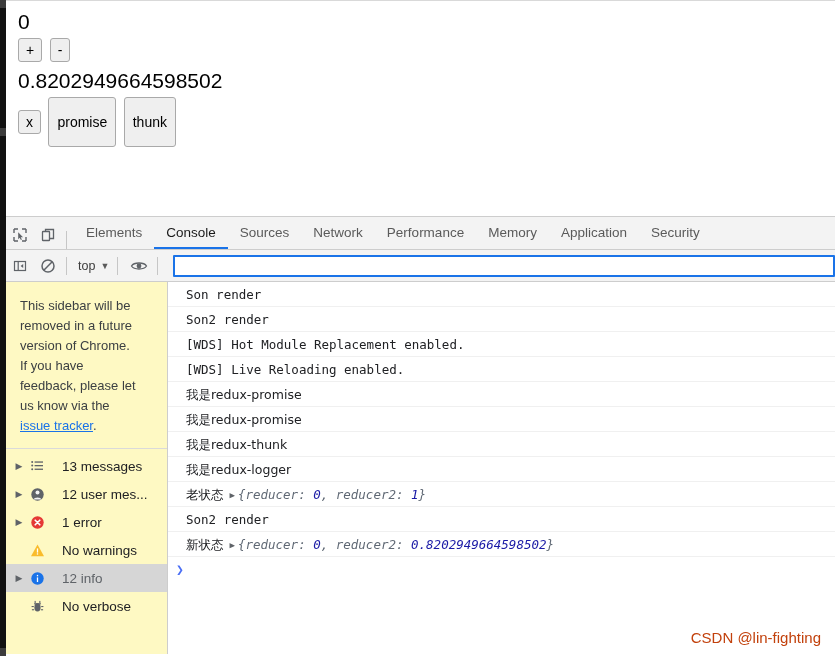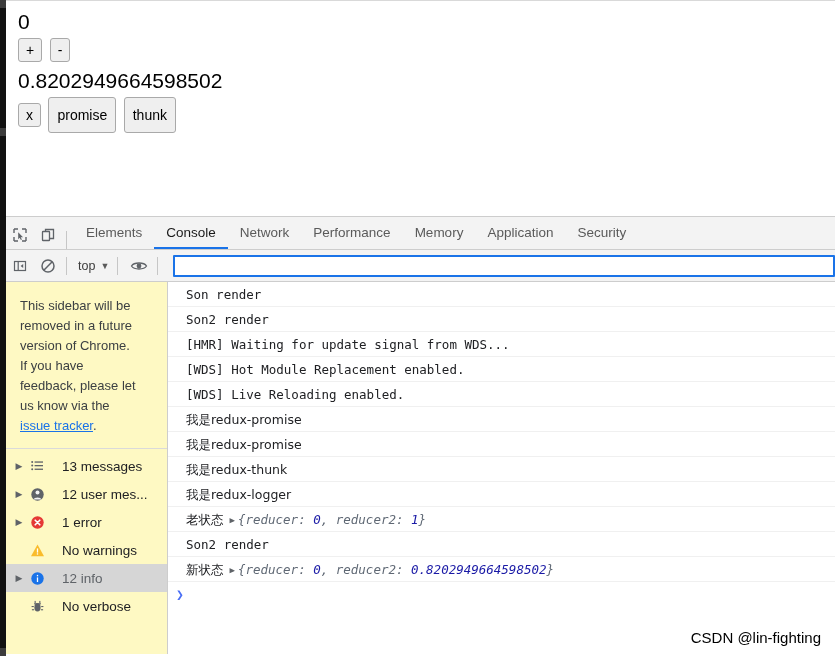--- a/index.html
+++ b/index.html
@@ -45,21 +45,21 @@
   }
   .btn-row { margin-top: 3px; height: 28px; }
   .page-btn {
     display: inline-block;
     font-family: "Liberation Sans", sans-serif;
     font-size: 14px;
     color: #000000;
     background: #efefef;
     border: 1px solid #a9a9a9;
     border-radius: 3px;
-    padding: 9px 8px;
+    padding: 16px 8px;
     margin-right: 3px;
     line-height: 16px;
     cursor: default;
     box-sizing: border-box;
   }
   .page-btn.narrow { padding: 3px 7px; }
   .rand-value {
     font-family: "Liberation Sans", sans-serif;
     font-size: 21px;
     color: #000000;
@@ -270,21 +270,21 @@
     font-weight: bold;
   }
 
   
   .watermark {
     position: absolute;
     right: 14px;
     bottom: 10px;
     font-family: "Liberation Sans", sans-serif;
     font-size: 15px;
-    color: #000000;
+    color: #c2410c;
     white-space: nowrap;
     z-index: 40;
     pointer-events: none;
   }
 </style>
 </head>
 <body>
 
 <div id="root">
 
@@ -319,20 +319,21 @@
       </div>
       <div class="dt-icon-btn">
         <svg width="16" height="16" viewBox="0 0 16 16">
           <rect x="2.5" y="4.5" width="7" height="9" rx="0.6" stroke="#5f6368" stroke-width="1.3" fill="none"></rect>
           <path d="M5.5 4.5 V2.5 H13.5 V11.5 H9.5" stroke="#5f6368" stroke-width="1.3" fill="none"></path>
         </svg>
       </div>
       <div class="dt-sep"></div>
       <div class="dt-tab">Elements</div>
       <div class="dt-tab active">Console</div>
+      <div class="dt-tab">Sources</div>
       <div class="dt-tab">Network</div>
       <div class="dt-tab">Performance</div>
       <div class="dt-tab">Memory</div>
       <div class="dt-tab">Application</div>
       <div class="dt-tab">Security</div>
     </div>
 
     <div class="dt-filterbar">
       <div class="dt-icon-btn">
         <svg width="16" height="16" viewBox="0 0 16 16">
@@ -466,23 +467,20 @@
 
       <div class="dt-console">
 
         <div class="msg-row">
           <span>Son render</span>
         </div>
         <div class="msg-row">
           <span>Son2 render</span>
         </div>
         <div class="msg-row">
-          <span>[HMR] Waiting for update signal from WDS...</span>
-        </div>
-        <div class="msg-row">
           <span>[WDS] Hot Module Replacement enabled.</span>
         </div>
         <div class="msg-row">
           <span>[WDS] Live Reloading enabled.</span>
         </div>
         <div class="msg-row">
           <span class="zh">我是redux-promise</span>
         </div>
         <div class="msg-row">
           <span class="zh">我是redux-promise</span>

